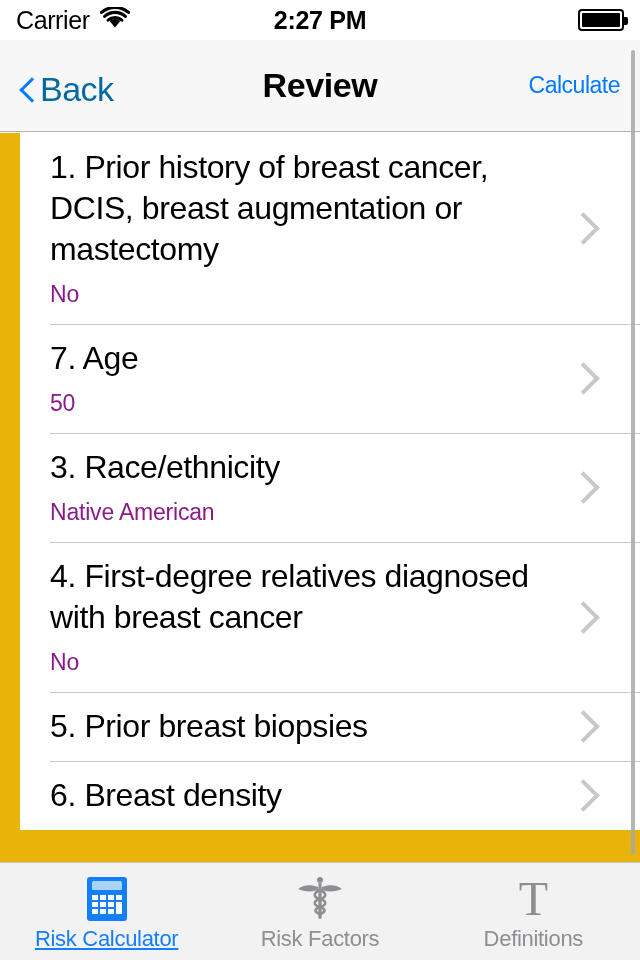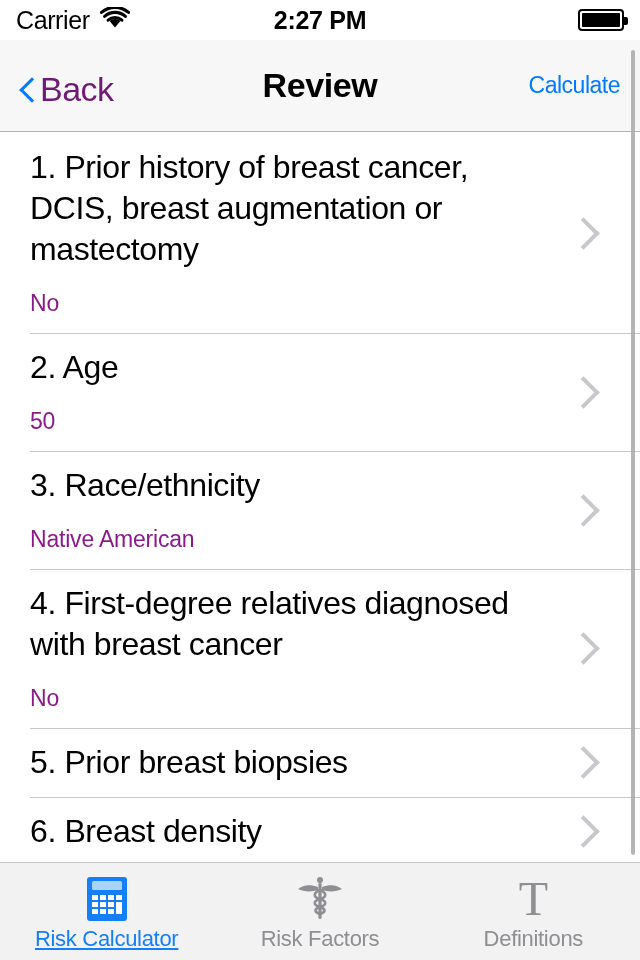--- a/index.html
+++ b/index.html
@@ -93,21 +93,21 @@
     background: #f7f7f7;
     border-bottom: 1px solid #b2b2b2;
     display: flex;
     align-items: center;
     padding: 0 20px;
   }
   .nav-back {
     display: flex;
     align-items: center;
     gap: 6px;
-    color: #701a75;
+    color: #0369a1;
     font-size: 34px;
     letter-spacing: -0.5px;
     cursor: pointer;
     flex: 1 1 0;
     margin-top: 8px;
   }
   .back-chevron {
     display: inline-block;
     width: 14px;
     height: 24px;
@@ -141,20 +141,21 @@
 
   
   .list-scroll {
     position: absolute;
     top: 133px;
     left: 0;
     width: 640px;
     height: 729px;
     background: #eab308;
     overflow: hidden;
+    padding-left: 20px;
   }
   .list-inner { padding-top: 0; }
 
   .row {
     position: relative;
     display: flex;
     align-items: center;
     padding: 14px 46px 14px 30px;
     min-height: 60px;
     background: #ffffff;
@@ -173,21 +174,21 @@
   .row-title {
     font-size: 32px;
     color: #000;
     line-height: 1.28;
     letter-spacing: -0.4px;
   }
   .row-sub {
     font-size: 23px;
     color: #8b1a8b;
     line-height: 1.35;
-    margin-top: 18px;
+    margin-top: 9px;
     letter-spacing: -0.2px;
   }
   .disclosure {
     flex: 0 0 auto;
     width: 22px;
     height: 36px;
     margin-left: 14px;
     position: relative;
   }
   .disclosure::before {
@@ -294,21 +295,21 @@
       <div class="row">
         <div class="row-text">
           <div class="row-title">1. Prior history of breast cancer, DCIS, breast augmentation or mastectomy</div>
           <div class="row-sub">No</div>
         </div>
         <span class="disclosure"></span>
       </div>
 
       <div class="row">
         <div class="row-text">
-          <div class="row-title">2. Age</div>
+          <div class="row-title">7. Age</div>
           <div class="row-sub">50</div>
         </div>
         <span class="disclosure"></span>
       </div>
 
       <div class="row">
         <div class="row-text">
           <div class="row-title">3. Race/ethnicity</div>
           <div class="row-sub">Native American</div>
         </div>

